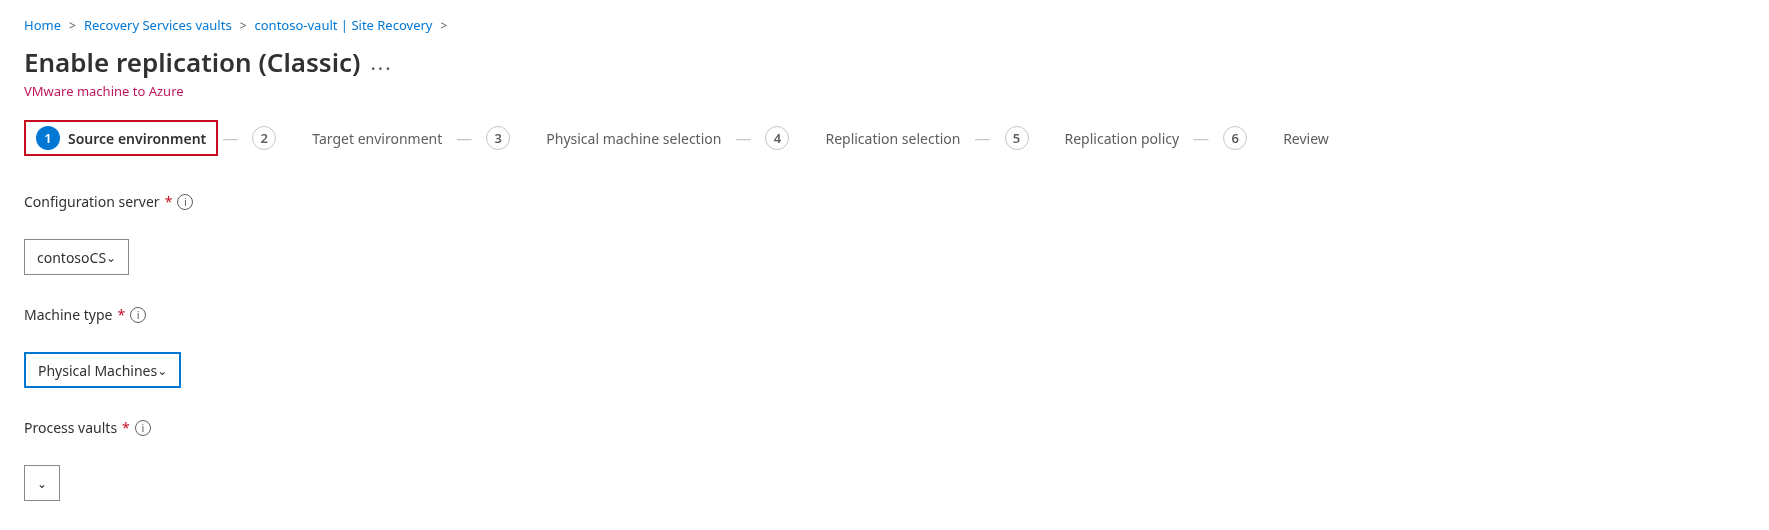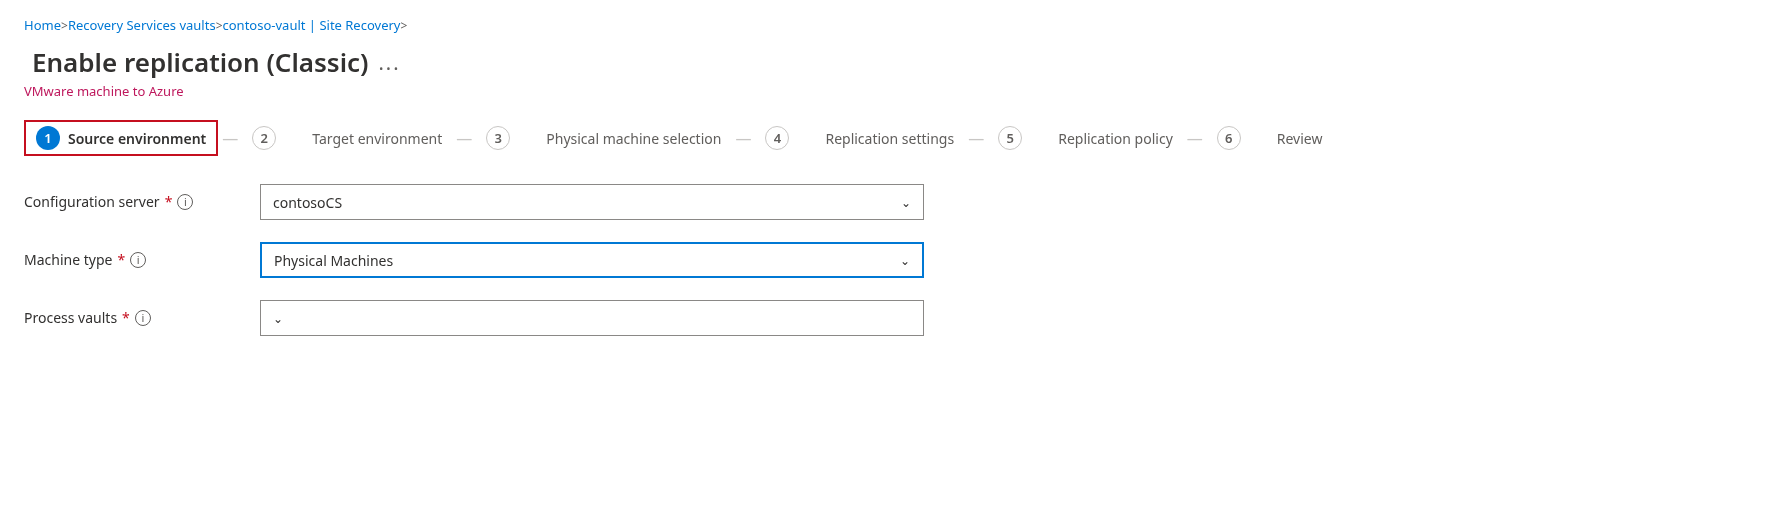--- a/index.html
+++ b/index.html
@@ -8,36 +8,35 @@
       font-size: 14px;
       color: #323130;
       background: #fff;
       padding: 16px 24px;
     }
 
     
     .breadcrumb {
       display: flex;
       align-items: center;
-      gap: 0;
+      gap: 8px;
       font-size: 13px;
       margin-bottom: 10px;
       color: #0078d4;
     }
     .breadcrumb span { color: #323130; }
     .breadcrumb a { color: #0078d4; text-decoration: none; cursor: pointer; }
     .breadcrumb .sep { color: #605e5c; font-size: 12px; }
 
     
     .page-title-row {
       display: flex;
       align-items: center;
       gap: 10px;
       margin-bottom: 2px;
-      margin-left: 8px;
     }
     .page-title {
       font-size: 26px;
       font-weight: 600;
       color: #323130;
     }
     .page-title-more {
       font-size: 20px;
       color: #605e5c;
       cursor: pointer;
@@ -110,21 +109,22 @@
     
     .form-section {
       display: flex;
       flex-direction: column;
       gap: 22px;
       max-width: 900px;
     }
     .form-row {
       display: flex;
       align-items: flex-start;
-      gap: 36px;
+      gap: 28px;
+      flex-direction: column;
     }
     .form-label-group {
       display: flex;
       align-items: center;
       gap: 5px;
       width: 200px;
       padding-top: 8px;
       flex-shrink: 0;
     }
     .form-label {
@@ -231,21 +231,21 @@
     </div>
     <span class="step-label inactive-label">Physical machine selection</span>
   </div>
 
   <span class="step-separator">—</span>
 
   <div class="wizard-step">
     <div class="step-circle inactive-circle">
       <span>4</span>
     </div>
-    <span class="step-label inactive-label">Replication settings</span>
+    <span class="step-label inactive-label">Replication selection</span>
   </div>
 
   <span class="step-separator">—</span>
 
   <div class="wizard-step">
     <div class="step-circle inactive-circle">
       <span>5</span>
     </div>
     <span class="step-label inactive-label">Replication policy</span>
   </div>

